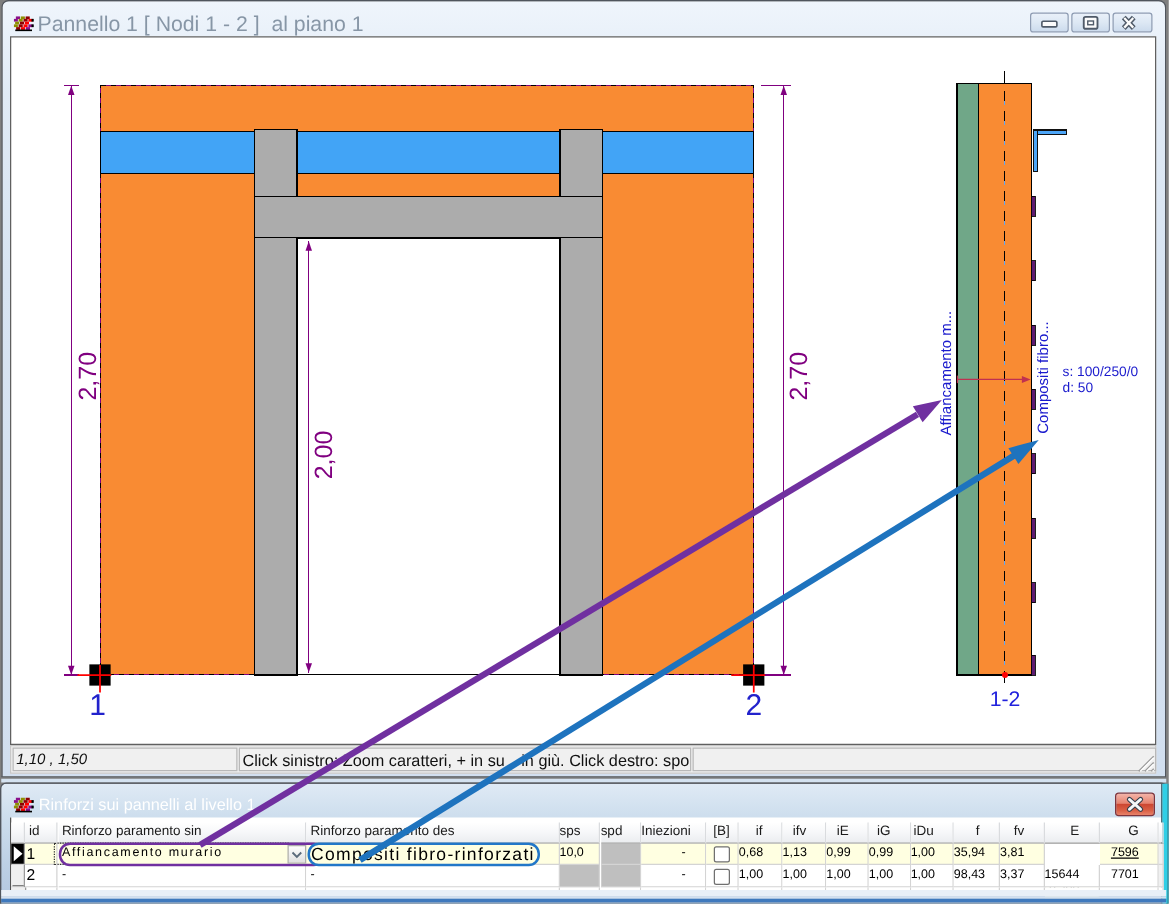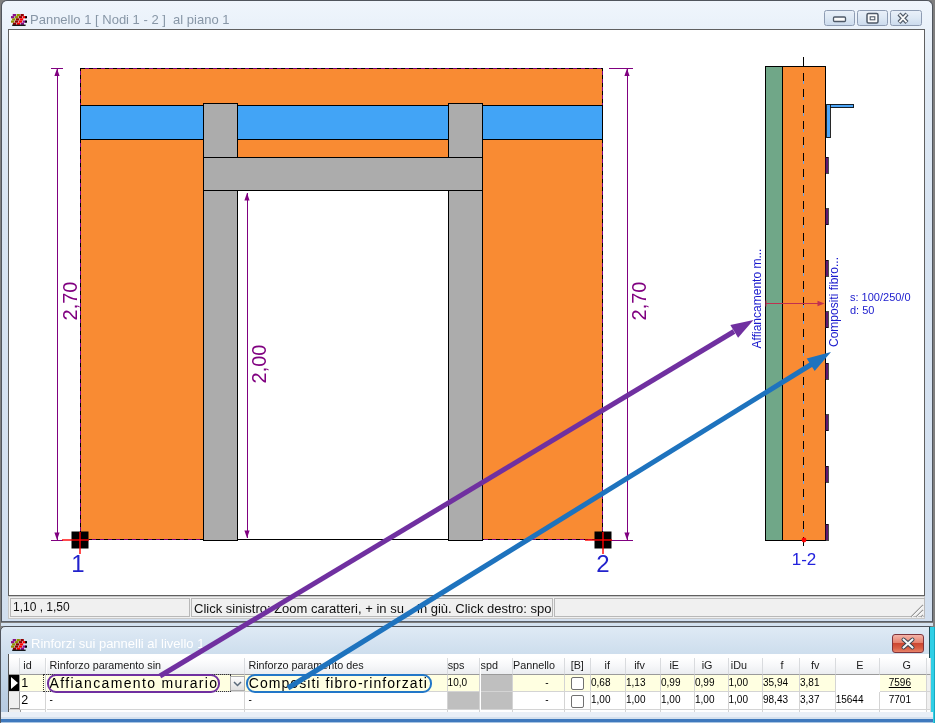--- a/index.html
+++ b/index.html
@@ -4,31 +4,31 @@
 <style>
 html,body{margin:0;padding:0;}
 body{width:935px;height:723px;overflow:hidden;position:relative;background:#7f7f7f;
   font-family:"Liberation Sans",sans-serif;}
 .abs{position:absolute;}
 #mainwin{left:1px;top:0;width:931.5px;height:622px;
   border:1px solid #50555d;border-bottom:1px solid #5a6068;
   border-radius:6px 6px 0 0;
   background:linear-gradient(#eff5fc 0%,#e0eaf5 12%,#d8e4f2 35%,#d2dfef 100%);
   box-sizing:border-box;}
-#maintitle{left:30px;top:12.5px;font-size:13px;line-height:13px;color:#8796a6;}
+#maintitle{left:30px;top:12.5px;font-size:17px;line-height:13px;color:#8796a6;}
 .winbtn{top:10px;height:16px;border:1px solid #8e9cb3;border-radius:2.5px;
   background:linear-gradient(#e9f0f9 0%,#dde8f4 50%,#ccdbed 100%);
   box-sizing:border-box;}
 #client{left:8px;top:29px;width:917px;height:567px;background:#fff;
   border:1px solid #606060;box-sizing:border-box;}
 #statusbar{left:8px;top:596px;width:917px;height:23px;background:#f0f0f0;
   border:1px solid #c8c8c8;box-sizing:border-box;}
 .sfield{top:598px;height:19px;background:#f0f0f0;border:1px solid #b8b8b8;
   box-sizing:border-box;font-size:12px;color:#111;padding-left:2px;line-height:16.5px;
-  white-space:nowrap;overflow:hidden;}
+  white-space:nowrap;overflow:hidden;font-style:italic;}
 #botwin{left:0;top:626px;width:934px;height:97px;
   border:1px solid #50555d;border-radius:5px 5px 0 0;
   background:linear-gradient(#dfeaf5 0%,#cfdfee 25%,#bccfe4 70%,#b3c8e0 100%);
   box-sizing:border-box;}
 #bottitle{left:31px;top:637px;font-size:13px;line-height:13px;color:#ffffff;}
 #botclient{left:8px;top:654px;width:921px;height:58px;background:#fff;
   border-left:1px solid #555;box-sizing:border-box;}
 #closebtn{left:892px;top:634px;width:32px;height:19px;border:1px solid #7e343c;border-radius:3px;
   background:linear-gradient(#f4b4a9 0%,#e5826f 45%,#cc4631 50%,#d95f45 78%,#e8836a 100%);
   box-sizing:border-box;}
@@ -140,21 +140,21 @@
 <div class="abs" style="left:928.5px;top:627px;width:1.5px;height:96px;background:#1d4a55;"></div>
 <div class="abs" style="left:930px;top:626.5px;width:3.5px;height:96.5px;background:#30cfe6;"></div>
 <div class="abs" style="left:933.5px;top:627px;width:1.5px;height:96px;background:#18a8c0;"></div>
 
 <div class="abs hdr l" style="left:9.0px;top:658px;width:11.3px;"></div>
 <div class="abs hdr l" style="left:20.3px;top:658px;width:26.2px;">id</div>
 <div class="abs hdr l" style="left:46.5px;top:658px;width:198.9px;">Rinforzo paramento sin</div>
 <div class="abs hdr l" style="left:245.4px;top:658px;width:202.2px;">Rinforzo paramento des</div>
 <div class="abs hdr r" style="left:447.6px;top:658px;width:32.9px;">sps</div>
 <div class="abs hdr r" style="left:480.5px;top:658px;width:32.5px;">spd</div>
-<div class="abs hdr r" style="left:513.0px;top:658px;width:51.5px;">Pannello</div>
+<div class="abs hdr r" style="left:513.0px;top:658px;width:51.5px;">Iniezioni</div>
 <div class="abs hdr" style="left:564.5px;top:658px;width:26.5px;text-align:center;">[B]</div>
 <div class="abs hdr r" style="left:591.0px;top:658px;width:35.0px;">if</div>
 <div class="abs hdr r" style="left:626.0px;top:658px;width:35.0px;">ifv</div>
 <div class="abs hdr r" style="left:661.0px;top:658px;width:34.0px;">iE</div>
 <div class="abs hdr r" style="left:695.0px;top:658px;width:33.5px;text-align:right;">iG</div>
 <div class="abs hdr r" style="left:728.5px;top:658px;width:34.5px;">iDu</div>
 <div class="abs hdr r" style="left:763.0px;top:658px;width:36.5px;">f</div>
 <div class="abs hdr r" style="left:799.5px;top:658px;width:36.0px;">fv</div>
 <div class="abs hdr r" style="left:835.5px;top:658px;width:44.0px;">E</div>
 <div class="abs hdr r" style="left:879.5px;top:658px;width:47.5px;">G</div>
@@ -213,21 +213,21 @@
 <div class="abs" style="left:695.0px;top:710px;width:33.5px;height:2.5px;background:#fff;border-right:1px solid #d4d4d4;box-sizing:border-box;"></div>
 <div class="abs" style="left:728.5px;top:710px;width:34.5px;height:2.5px;background:#fff;border-right:1px solid #d4d4d4;box-sizing:border-box;"></div>
 <div class="abs" style="left:763.0px;top:710px;width:36.5px;height:2.5px;background:#fff;border-right:1px solid #d4d4d4;box-sizing:border-box;"></div>
 <div class="abs" style="left:799.5px;top:710px;width:36.0px;height:2.5px;background:#fff;border-right:1px solid #d4d4d4;box-sizing:border-box;"></div>
 <div class="abs" style="left:835.5px;top:710px;width:44.0px;height:2.5px;background:#fff;border-right:1px solid #d4d4d4;box-sizing:border-box;"></div>
 <div class="abs" style="left:879.5px;top:710px;width:47.5px;height:2.5px;background:#fff;border-right:1px solid #d4d4d4;box-sizing:border-box;"></div>
 <div class="abs" style="left:927.0px;top:710px;width:3.5px;height:2.5px;background:#fff;border-right:1px solid #d4d4d4;box-sizing:border-box;"></div>
 <div class="abs" style="left:9px;top:710px;width:11.3px;height:3px;background:#f0f0f0;border-right:1px solid #9a9a9a;"></div>
 <div class="abs" style="left:9.5px;top:707.5px;width:9.5px;height:1.5px;background:#808080;"></div>
 <div class="abs" style="left:43px;top:674px;width:188px;height:18px;border:1px dotted #333;box-sizing:border-box;"></div>
-<div class="abs combo" style="left:46.5px;top:674px;width:173px;height:18.5px;border:2px solid #7030a0;font-size:14px;letter-spacing:1.35px;">Affiancamento murario</div>
+<div class="abs combo" style="left:46.5px;top:674px;width:213px;height:18.5px;border:2px solid #7030a0;font-size:10px;letter-spacing:1.35px;">Affiancamento murario</div>
 <div class="abs" style="left:230px;top:675.5px;width:15px;height:15.5px;background:linear-gradient(#fdfdfd,#e0e0e0);border:1px solid #adadad;box-sizing:border-box;"></div>
 <svg class="abs" style="left:230px;top:675.5px;" width="15" height="15">
     <path d="M4 6 L7.5 9.5 L11 6" stroke="#5a6a7a" stroke-width="1.5" fill="none"></path>
   </svg>
 <div class="abs combo" style="left:245.8px;top:674px;width:186px;height:18.5px;border:2px solid #2277c8;font-size:14px;letter-spacing:1.05px;">Compositi fibro-rinforzati</div>
 <div class="abs" style="left:1px;top:712px;width:932px;height:5px;background:#e9eff7;"></div>
 <div class="abs" style="left:1px;top:717px;width:932px;height:2px;background:#d4e0ee;"></div>
 <div class="abs" style="left:1px;top:719px;width:932px;height:3px;background:#3f79bd;"></div>
 <div class="abs" style="left:1px;top:722px;width:932px;height:1px;background:#a8c4e2;"></div>
 

